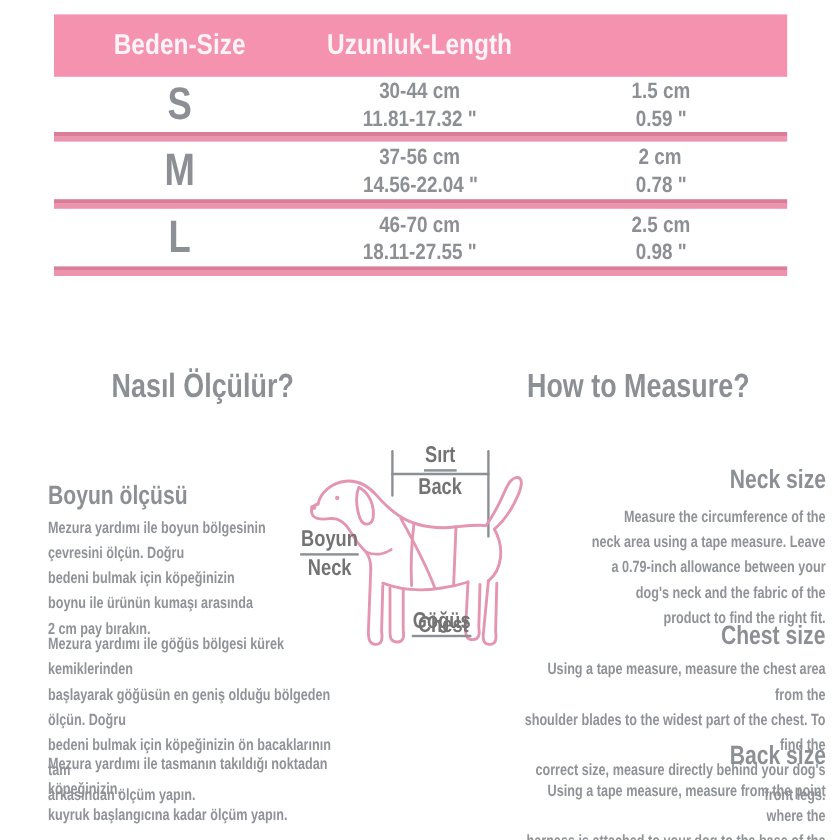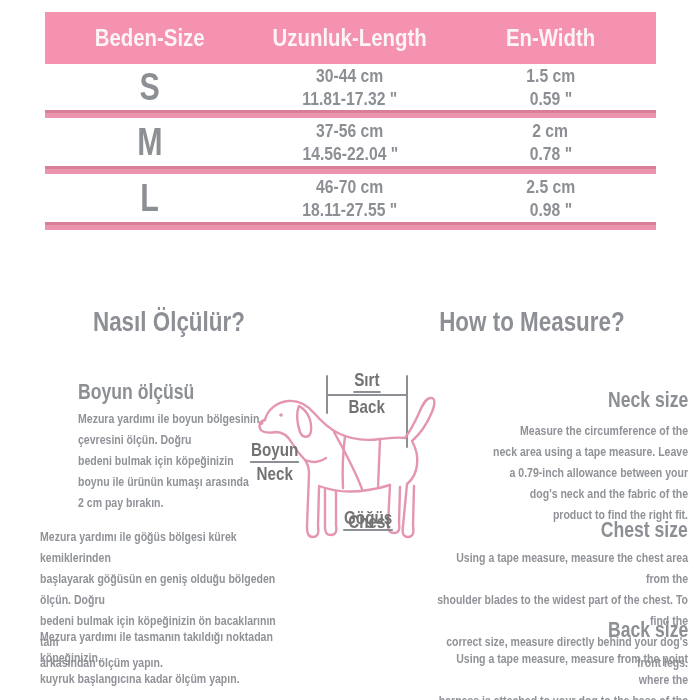--- a/index.html
+++ b/index.html
@@ -42,21 +42,20 @@
 </style>
 </head>
 <body>
 
 <div class="canvas">
 
   <div class="size-table">
     <div class="thead">
       <div class="hcell"><span class="cond85">Beden-Size</span></div>
       <div class="hcell"><span class="cond85">Uzunluk-Length</span></div>
-      <div class="hcell"><span class="cond85">En-Width</span></div>
     </div>
 
     <div class="trow r1">
       <div class="c-size"><span class="cond">S</span></div>
       <div class="c-2l">
         <span class="val"><span class="cond85">30-44 cm</span></span>
         <span class="val"><span class="cond85">11.81-17.32 "</span></span>
       </div>
       <div class="c-2l">
         <span class="val"><span class="cond85">1.5 cm</span></span>
@@ -88,21 +87,21 @@
         <span class="val"><span class="cond85">2.5 cm</span></span>
         <span class="val"><span class="cond85">0.98 "</span></span>
       </div>
     </div>
     <div class="tdivider"></div>
   </div>
 
   <div class="main-h h-tr"><span class="cond">Nasıl Ölçülür?</span></div>
   <div class="main-h h-en"><span class="cond">How to Measure?</span></div>
 
-  <div class="sec sec-l" style="top:380px;margin-left:38px;">
+  <div class="sec sec-l" style="top:401px;">
     <div class="sec-title"><span class="cond">Boyun ölçüsü</span></div>
     <div class="para" style="margin-top:4px;">Mezura yardımı ile boyun bölgesinin
 çevresini ölçün. Doğru
 bedeni bulmak için köpeğinizin
 boynu ile ürünün kumaşı arasında
 2 cm pay bırakın.</div>
   </div>
   <div class="sec sec-l" style="top:521px;">
     <div class="para" style="margin-top:5px;">Mezura yardımı ile göğüs bölgesi kürek kemiklerinden
 başlayarak göğüsün en geniş olduğu bölgeden ölçün. Doğru

